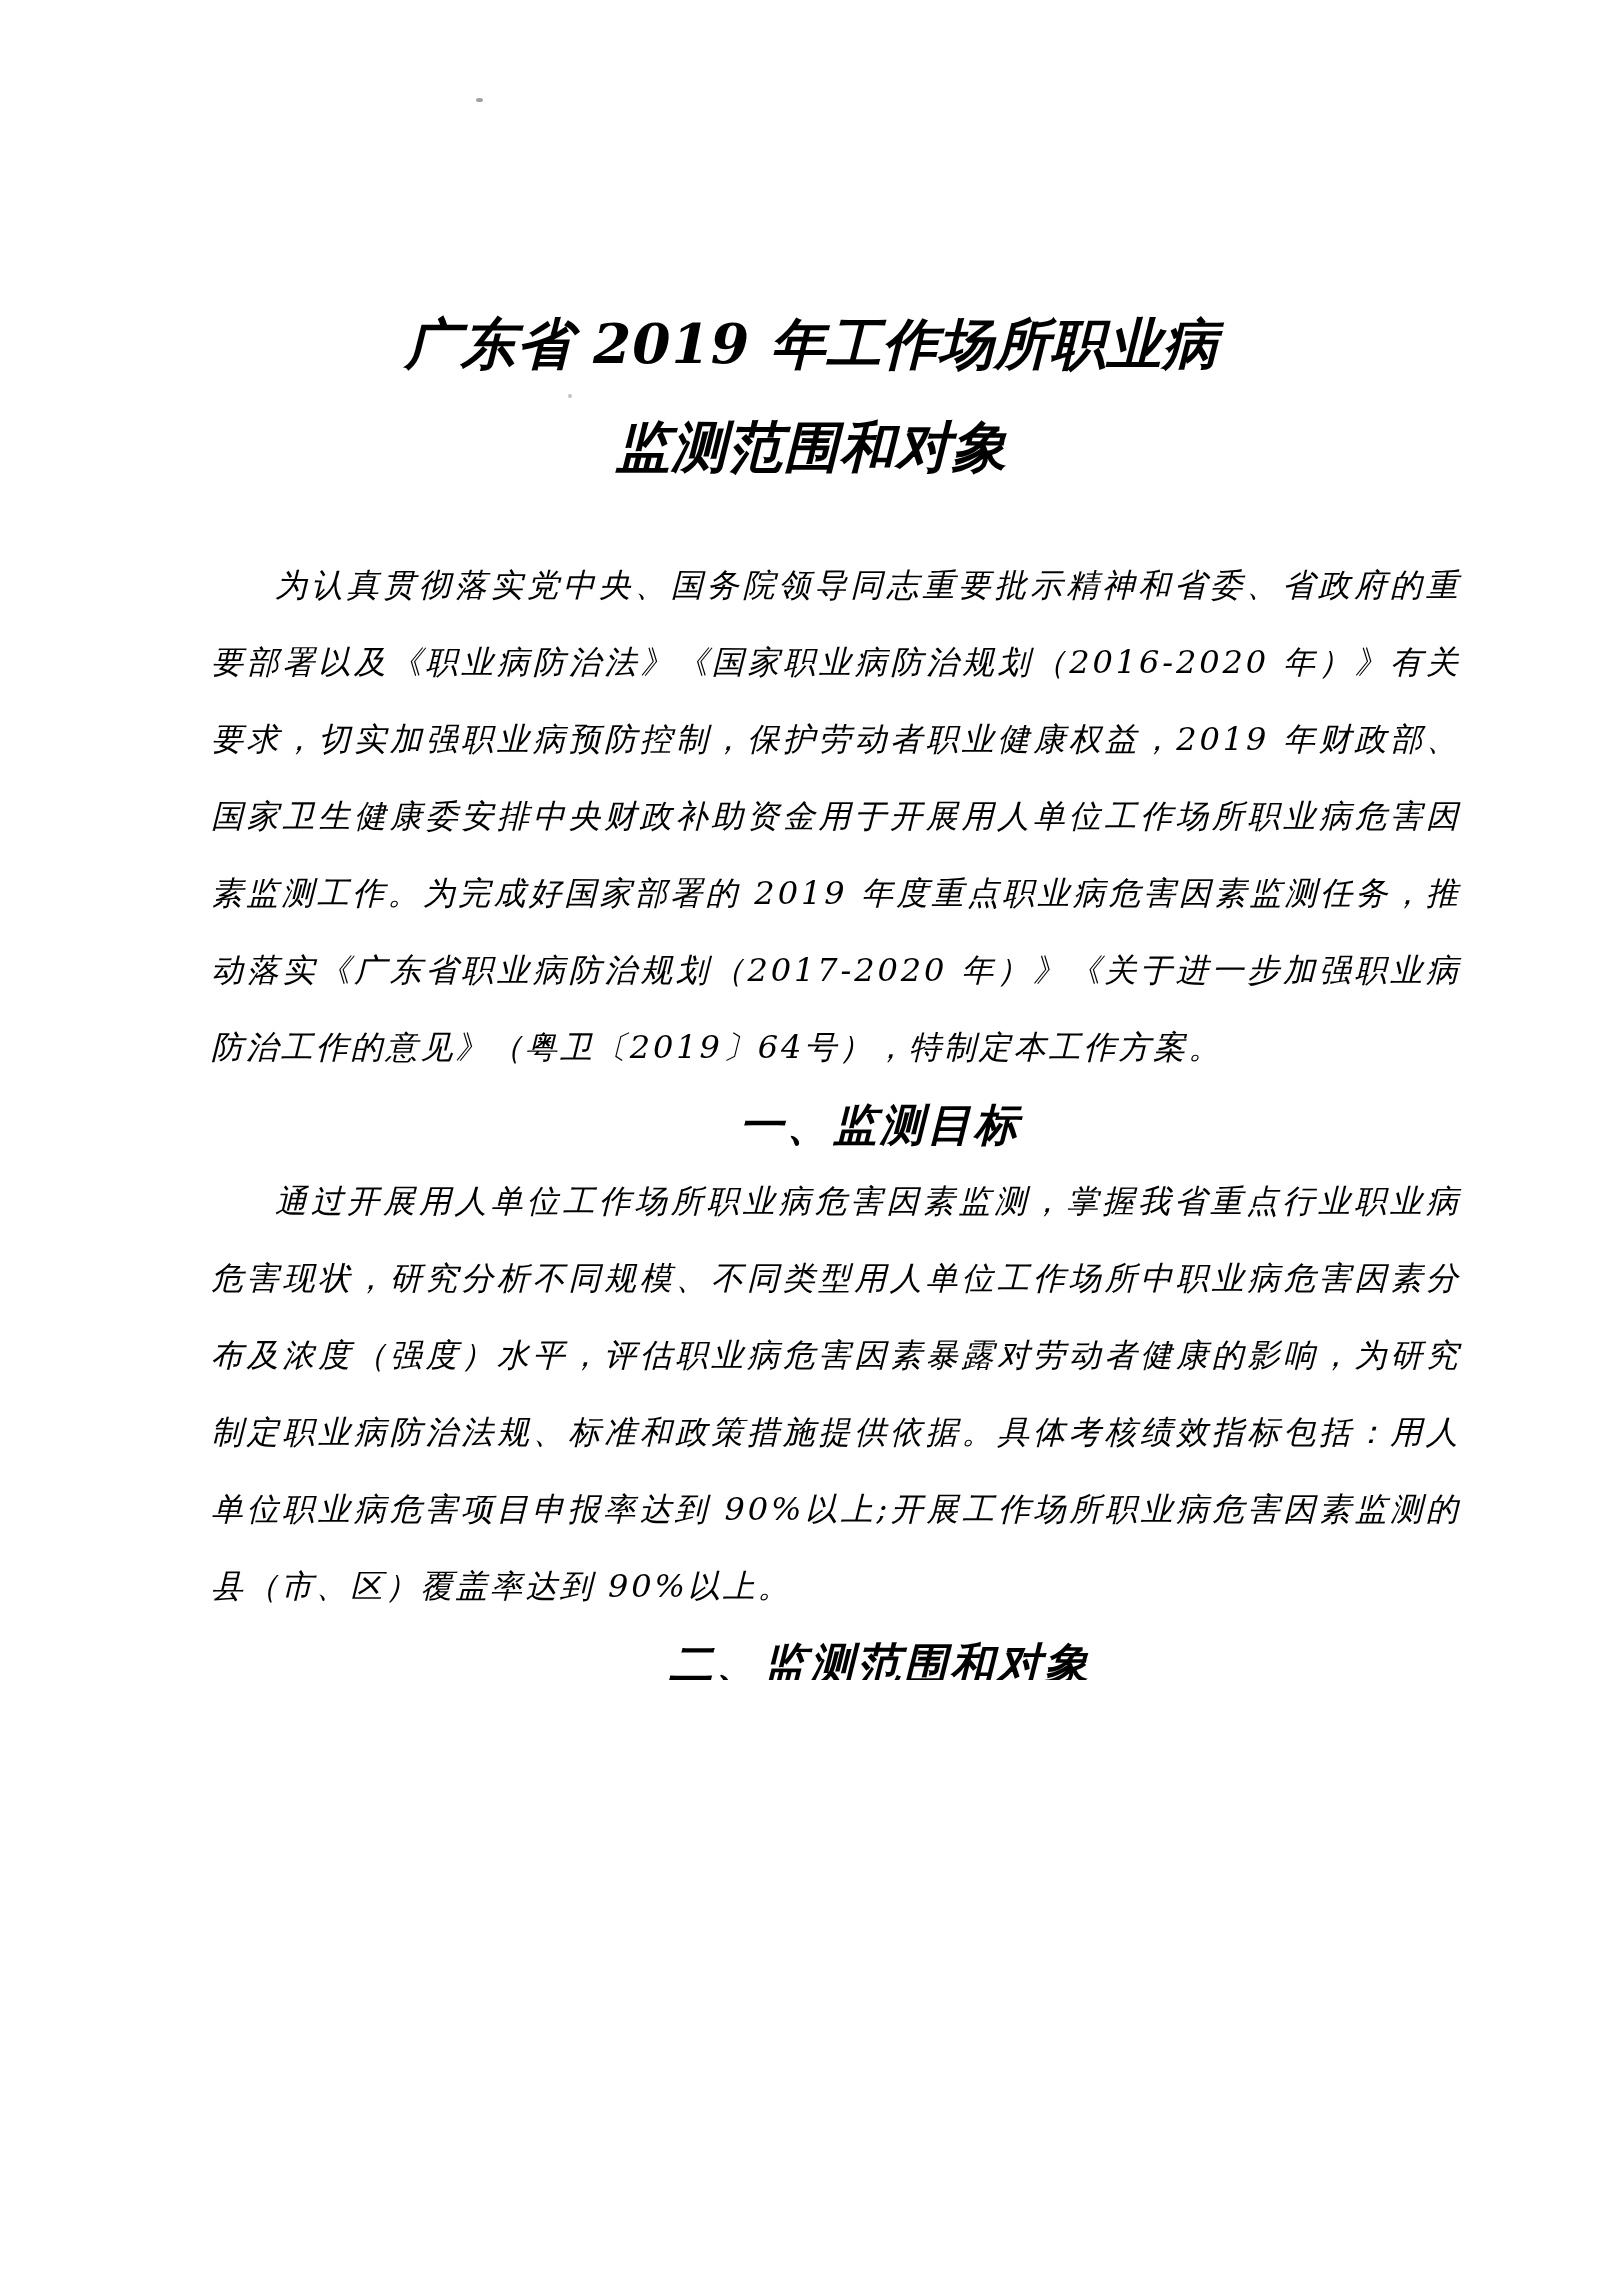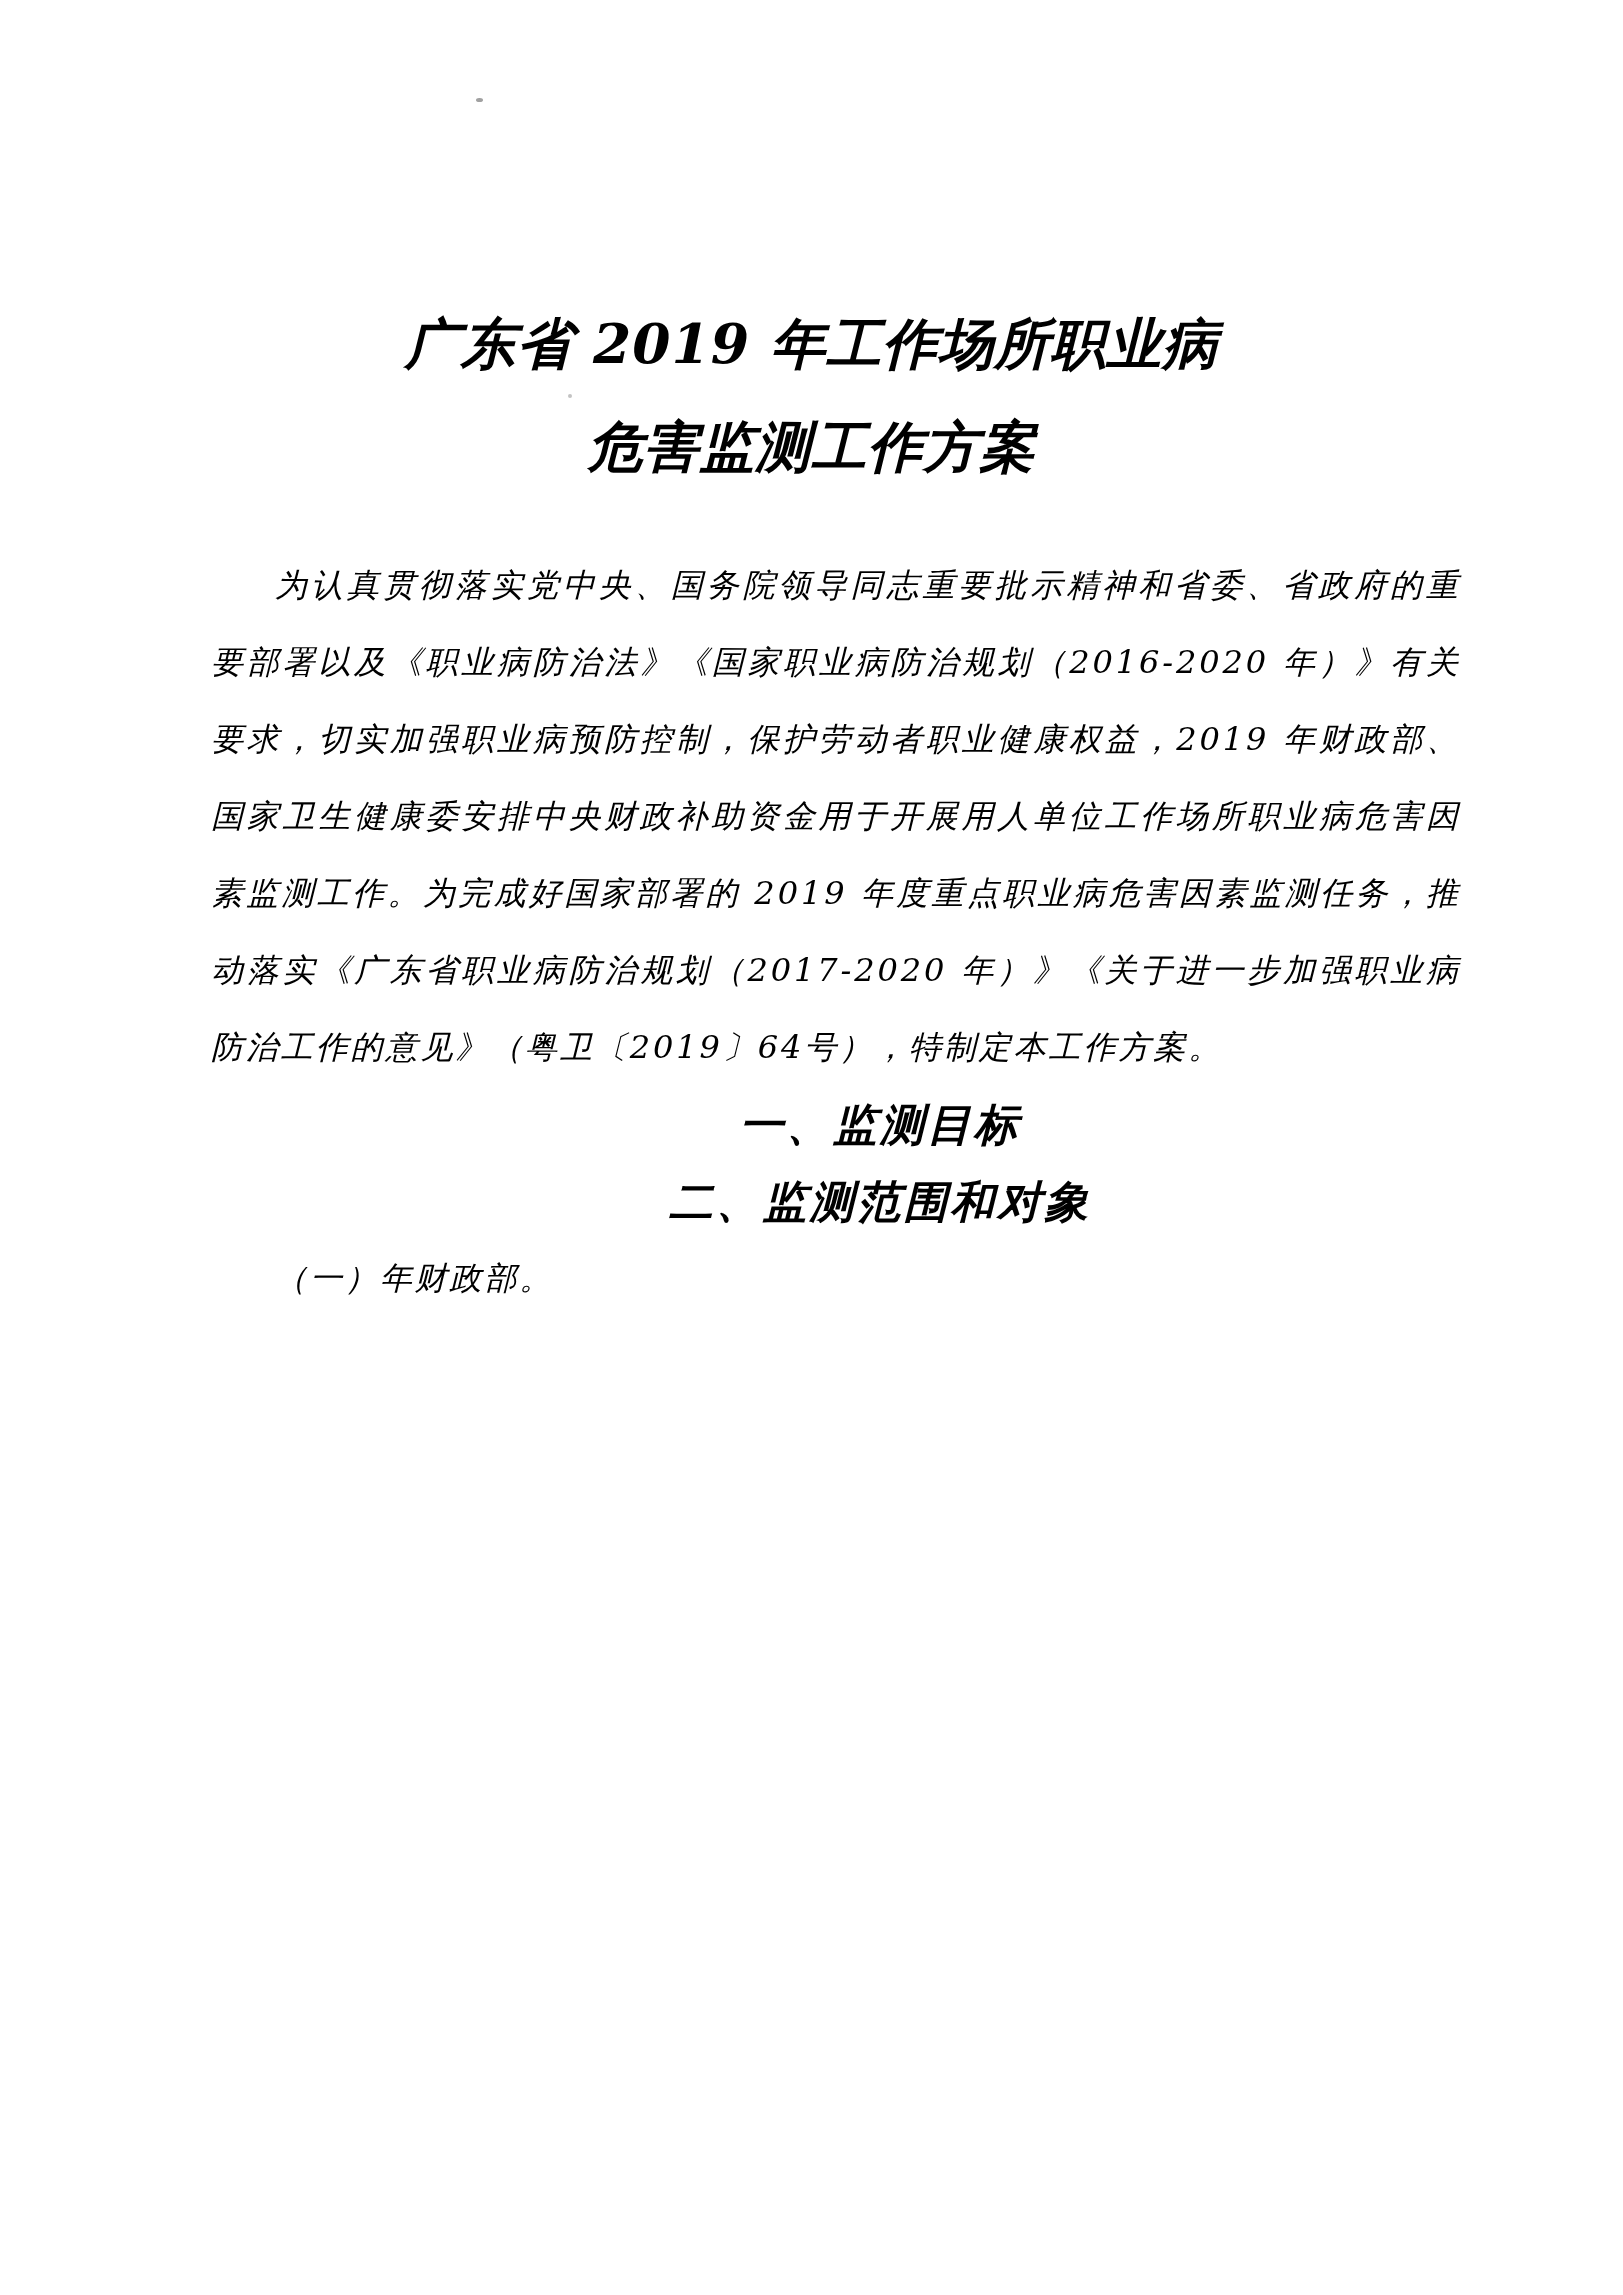--- a/index.html
+++ b/index.html
@@ -104,27 +104,28 @@
 <div class="page">
 
   <div class="noise noise-1"></div>
   <div class="noise noise-2"></div>
   <div class="noise noise-3"></div>
 
   <div class="content">
 
     <h1 class="doc-title">
       <span class="title-line">广东省 2019 年工作场所职业病</span>
-      <span class="title-line">危害监测工作方案</span>
+      <span class="title-line">监测范围和对象</span>
     </h1>
 
     <p class="para indent para-first">为认真贯彻落实党中央、国务院领导同志重要批示精神和省委、省政府的重要部署以及《职业病防治法》《国家职业病防治规划（2016-2020 年）》有关要求，切实加强职业病预防控制，保护劳动者职业健康权益，2019 年财政部、国家卫生健康委安排中央财政补助资金用于开展用人单位工作场所职业病危害因素监测工作。为完成好国家部署的 2019 年度重点职业病危害因素监测任务，推动落实《广东省职业病防治规划（2017-2020 年）》《关于进一步加强职业病防治工作的意见》（粤卫〔2019〕64号），特制定本工作方案。</p>
 
     <h2 class="heading">一、监测目标</h2>
 
+    <p class="para indent">通过开展用人单位工作场所职业病危害因素监测，掌握我省重点行业职业病危害现状，研究分析不同规模、不同类型用人单位工作场所中职业病危害因素分布及浓度（强度）水平，评估职业病危害因素暴露对劳动者健康的影响，为研究制定职业病防治法规、标准和政策措施提供依据。具体考核绩效指标包括：用人单位职业病危害项目申报率达到 90%以上;开展工作场所职业病危害因素监测的县（市、区）覆盖率达到 90%以上。</p>
 
     <h2 class="heading">二、监测范围和对象</h2>
 
     <p class="para indent">（一）年财政部。</p>
 
   </div>
 
   <div class="page-number">- 2 -</div>
 
 </div>

